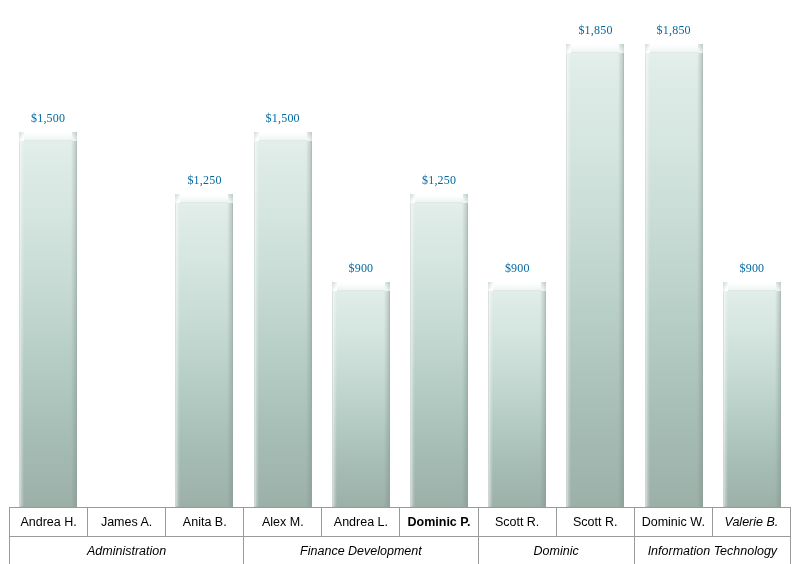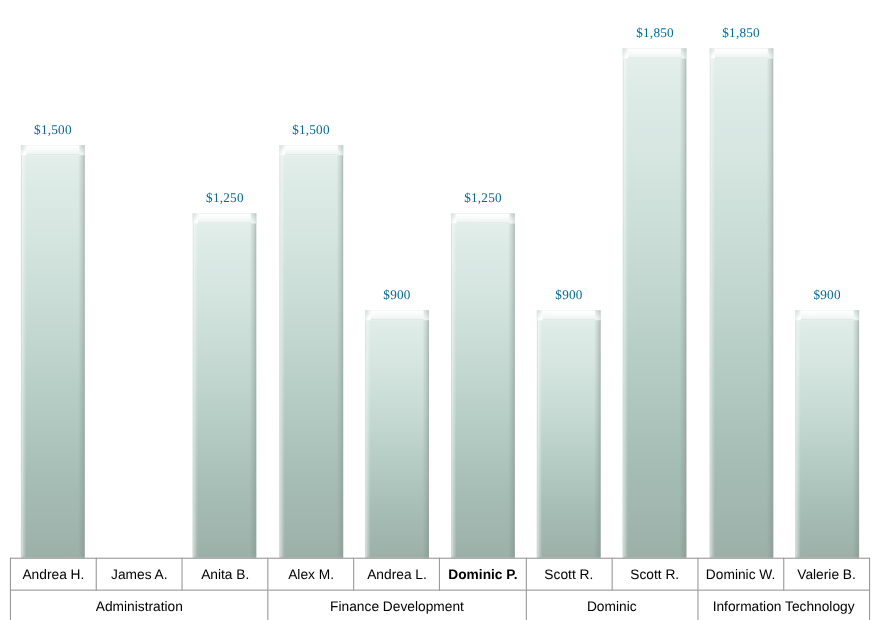--- a/index.html
+++ b/index.html
@@ -127,20 +127,21 @@
     overflow: hidden;
     white-space: nowrap;
   }
   #category-table tr.person-row td {
     height: 28px;
     vertical-align: middle;
   }
   #category-table tr.group-row td {
     height: 27px;
     vertical-align: middle;
+    font-style: italic;
   }
   
   #category-table tr.group-row td {
     border-top: 1px solid #9a9a9a;
   }
 </style>
 </head>
 <body>
 
 <div id="chart-root">
@@ -225,21 +226,21 @@
       <tr class="person-row" id="person-row">
           <td style="width: 10%;">Andrea H.</td>
           <td style="width: 10%;">James A.</td>
           <td style="width: 10%; border-right: 1px solid rgb(154, 154, 154);">Anita B.</td>
           <td style="width: 10%;">Alex M.</td>
           <td style="width: 10%;">Andrea L.</td>
           <td style="width: 10%; border-right: 1px solid rgb(154, 154, 154); font-weight: bold;">Dominic P.</td>
           <td style="width: 10%;">Scott R.</td>
           <td style="width: 10%; border-right: 1px solid rgb(154, 154, 154);">Scott R.</td>
           <td style="width: 10%;">Dominic W.</td>
-          <td style="width: 10%;">Valerie B.</td>
+          <td style="width: 10%; font-style: italic;">Valerie B.</td>
         </tr>
       <tr class="group-row" id="group-row">
           <td colspan="3">Administration</td>
           <td colspan="3">Finance Development</td>
           <td colspan="2">Dominic</td>
           <td colspan="2">Information Technology</td>
         </tr>
     </tbody>
   </table>
 

